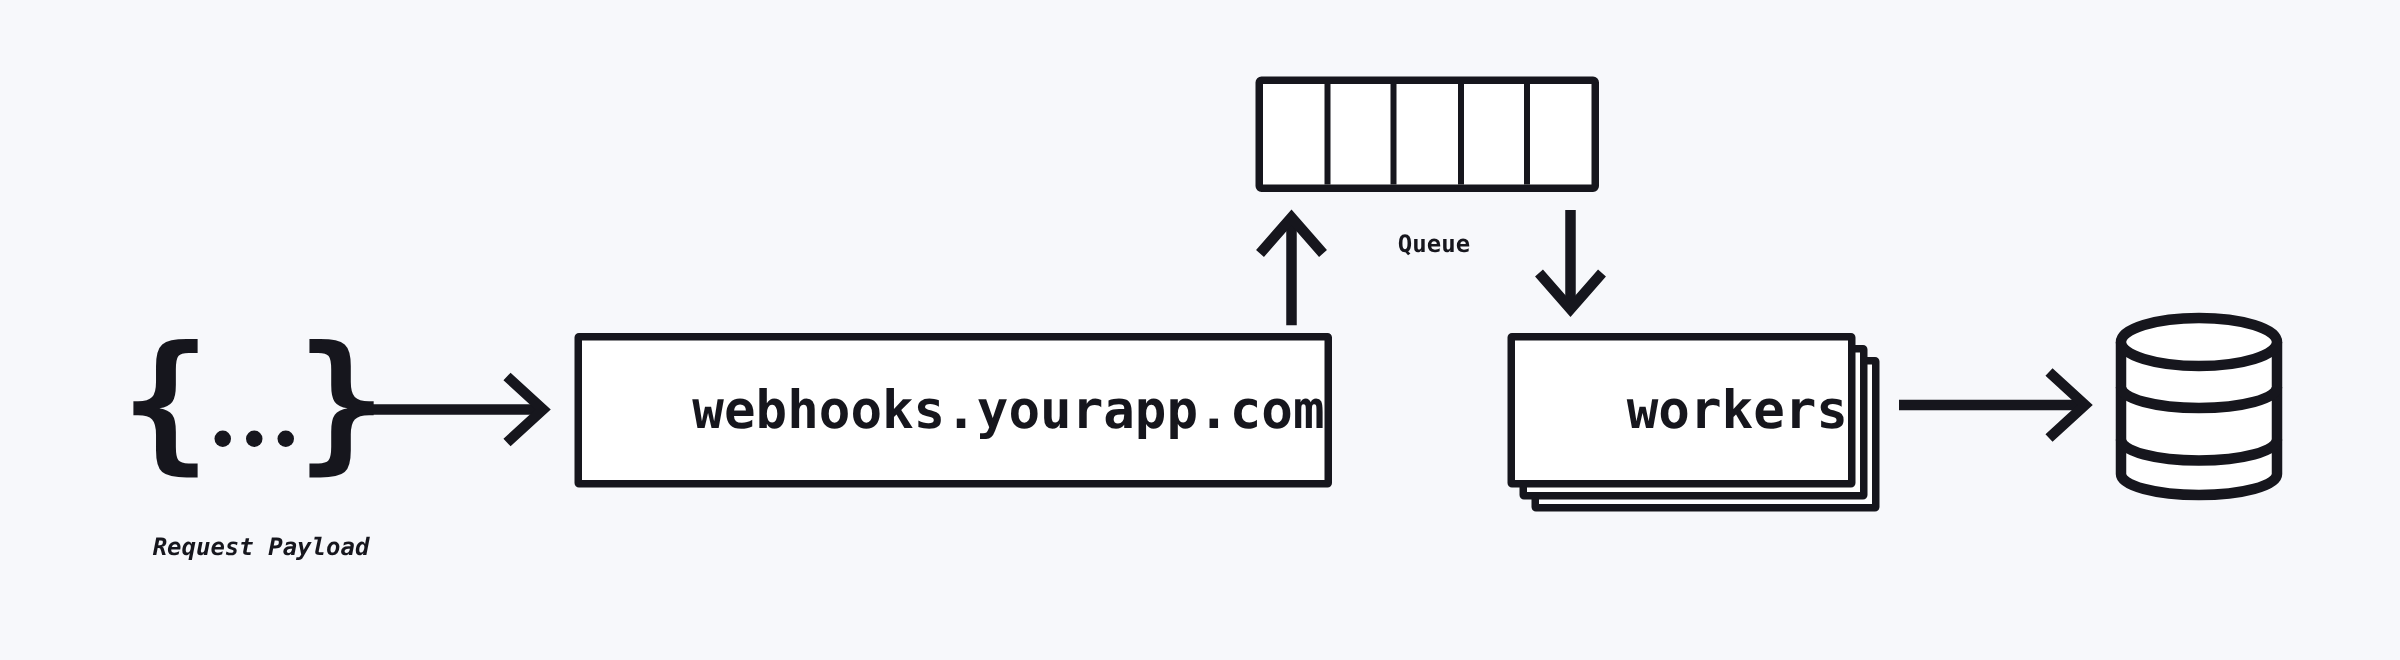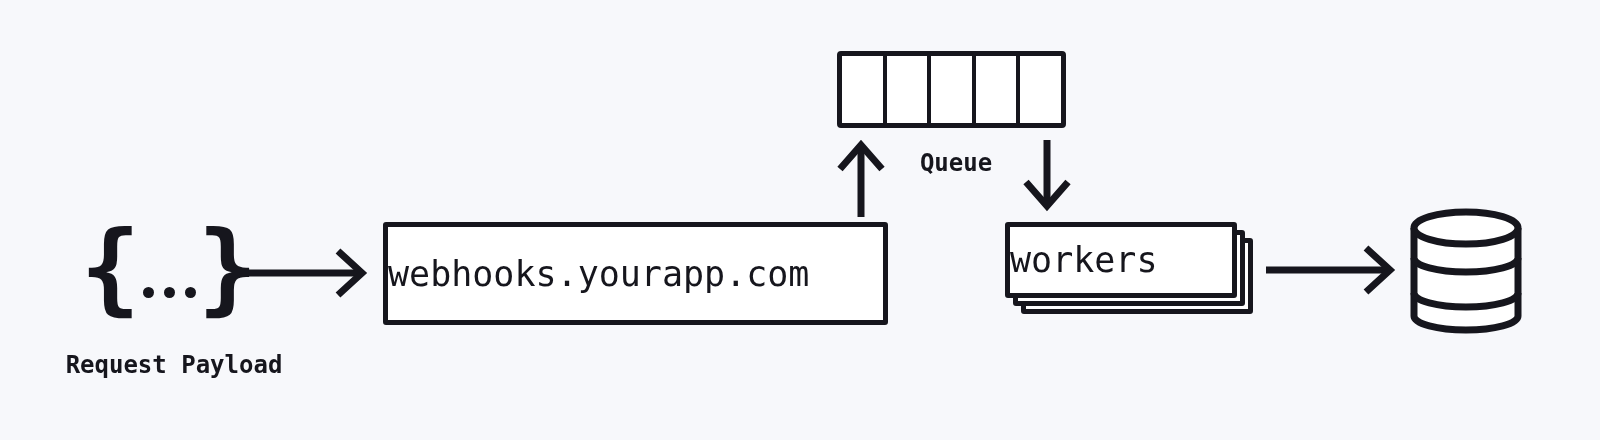--- a/index.html
+++ b/index.html
@@ -25,49 +25,49 @@
   }
   .dots { display: flex; gap: 10px; align-self: flex-end; margin: 0 2px 24px; }
   .dot { width: 11px; height: 11px; border-radius: 50%; background: #16161d; }
 
   
   .node-box {
     background: #ffffff;
     border: 5px solid #16161d;
     border-radius: 3px;
     box-sizing: border-box;
-    display: flex; align-items: center; justify-content: flex-start;
-    font-weight: normal; font-size: 35px;
+    display: flex; align-items: center; justify-content: flex-end;
+    font-weight: bold; font-size: 35px;
   }
   .server-box { left: 383px; top: 222px; width: 505px; height: 103px; }
 
   
   .queue-box {
     left: 837px; top: 51px; width: 229px; height: 77px;
     background: #ffffff;
     border: 5px solid #16161d; border-radius: 4px;
     box-sizing: border-box;
     display: flex;
   }
   .queue-cell { flex: 1; border-left: 4px solid #16161d; }
   .queue-cell:first-child { border-left: none; }
 
   
   .workers-stack { left: 1005px; top: 222px; width: 252px; height: 122px; }
-  .stack-layer { position: absolute; width: 232px; height: 76px; }
+  .stack-layer { position: absolute; width: 232px; height: 103px; }
   .layer-3 { left: 16px; top: 16px; }
   .layer-2 { left: 8px;  top: 8px; }
   .layer-1 { left: 0;    top: 0; }
 
   
   .caption {
-    font-size: 24px; font-weight: bold; line-height: 26px;
+    font-size: 16px; font-weight: bold; line-height: 26px;
     text-align: center; white-space: nowrap;
   }
-  .payload-caption  { left: 59px;   top: 352px; width: 230px; }
+  .payload-caption  { left: 59px;   top: 352px; width: 230px; font-style: italic; }
   .queue-caption    { left: 896px;  top: 150px; width: 120px; }
   .database-caption { left: 1398px; top: 352px; width: 140px; }
 
   svg { display: block; }
 </style>
 </head>
 <body>
 
 <div class="canvas">
 

